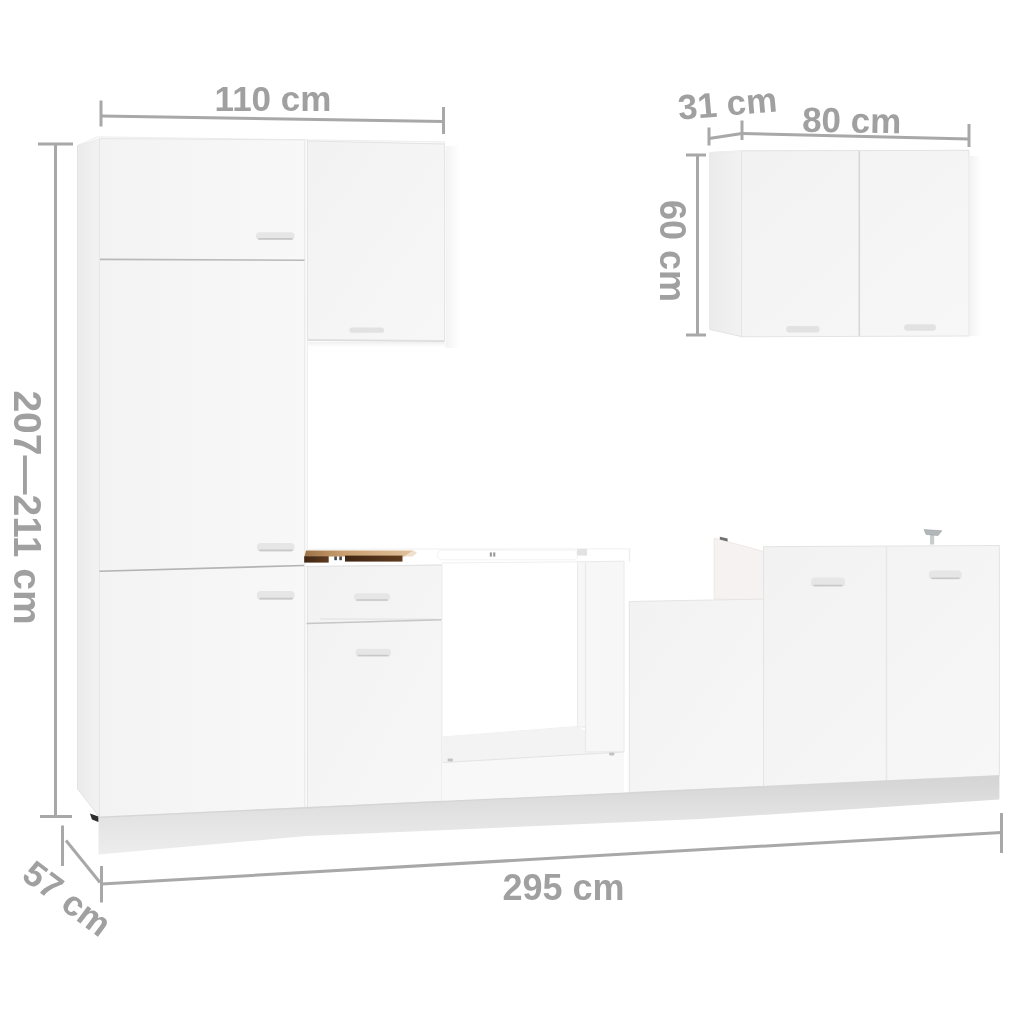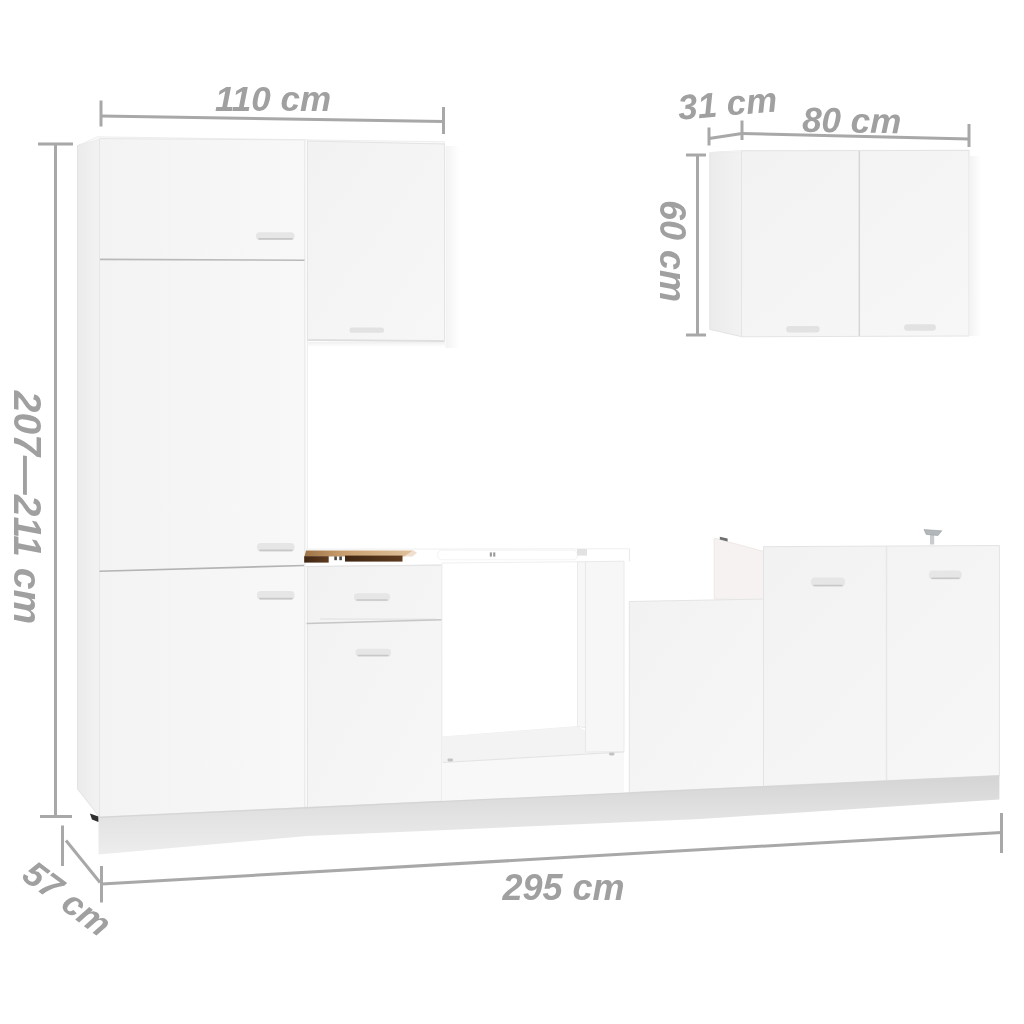--- a/index.html
+++ b/index.html
@@ -1,17 +1,17 @@
 <!DOCTYPE html>
 <html><head>
 <meta charset="utf-8">
 <style>
   html,body{margin:0;padding:0;background:#ffffff;}
   .page{width:1024px;height:1024px;position:relative;overflow:hidden;background:#ffffff;
-        font-family:"Liberation Sans", sans-serif;font-style:italic;}
+        font-family:"Liberation Sans", sans-serif;}
   svg text{font-family:"Liberation Sans", sans-serif;font-weight:bold;fill:#a0a0a0;}
 </style>
 </head>
 <body>
 <div class="page">
 <svg width="1024" height="1024" viewBox="0 0 1024 1024">
 <defs>
   <linearGradient id="gSide" x1="0" y1="0" x2="1" y2="0">
     <stop offset="0" stop-color="#ebebeb"></stop>
           <stop offset="1" stop-color="#f2f2f2"></stop>

